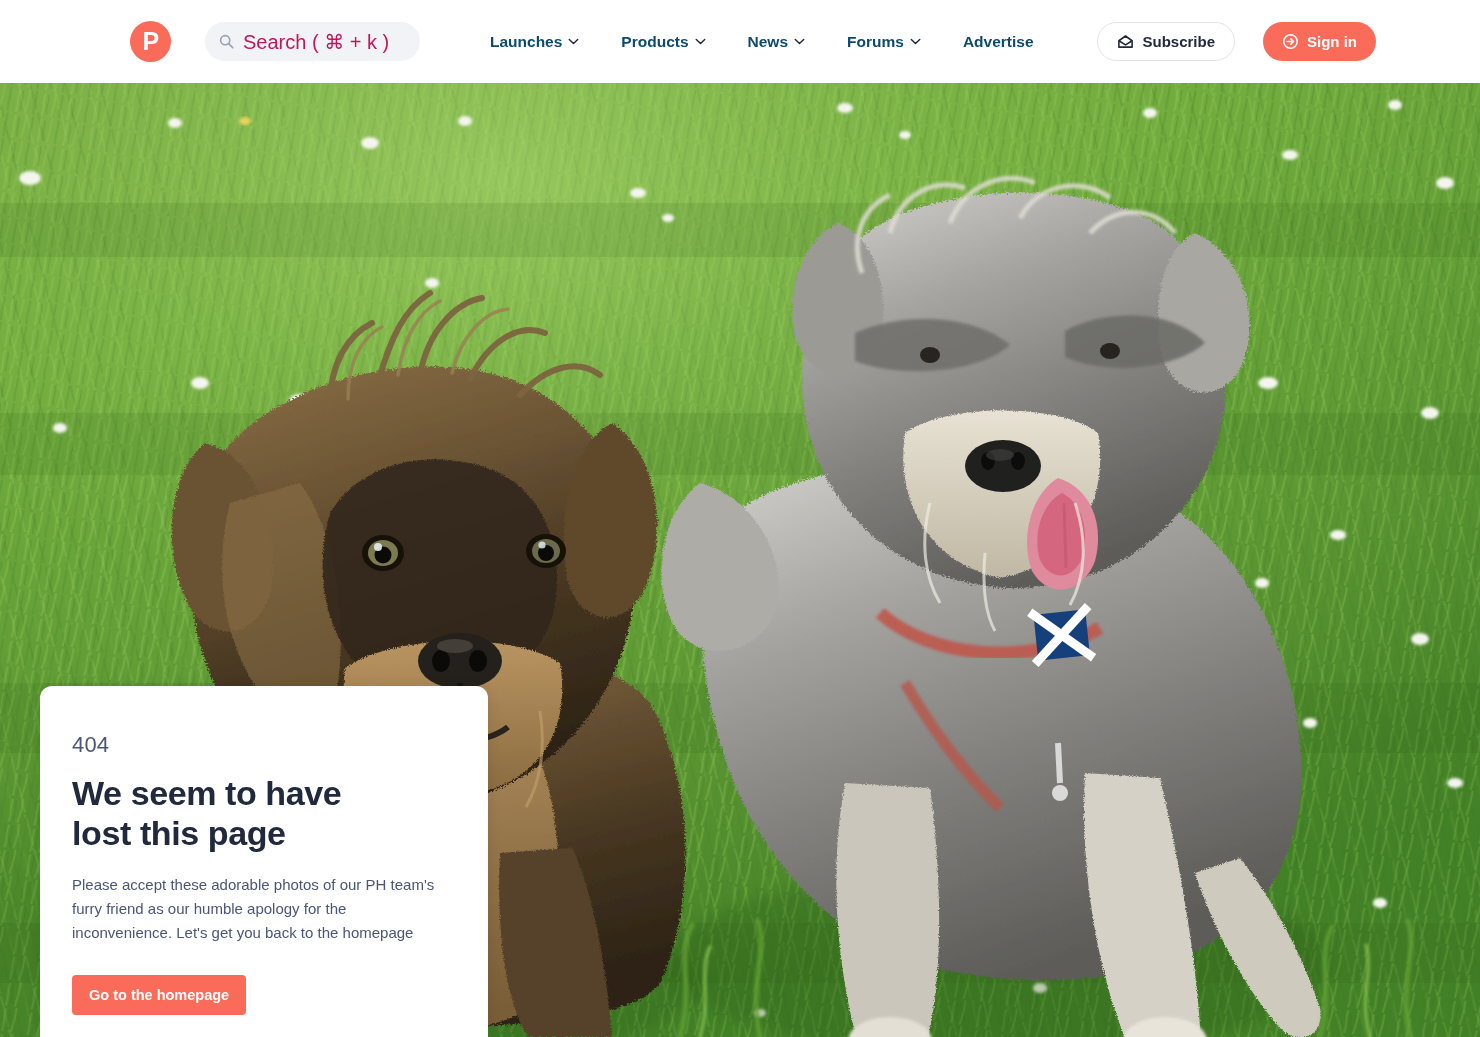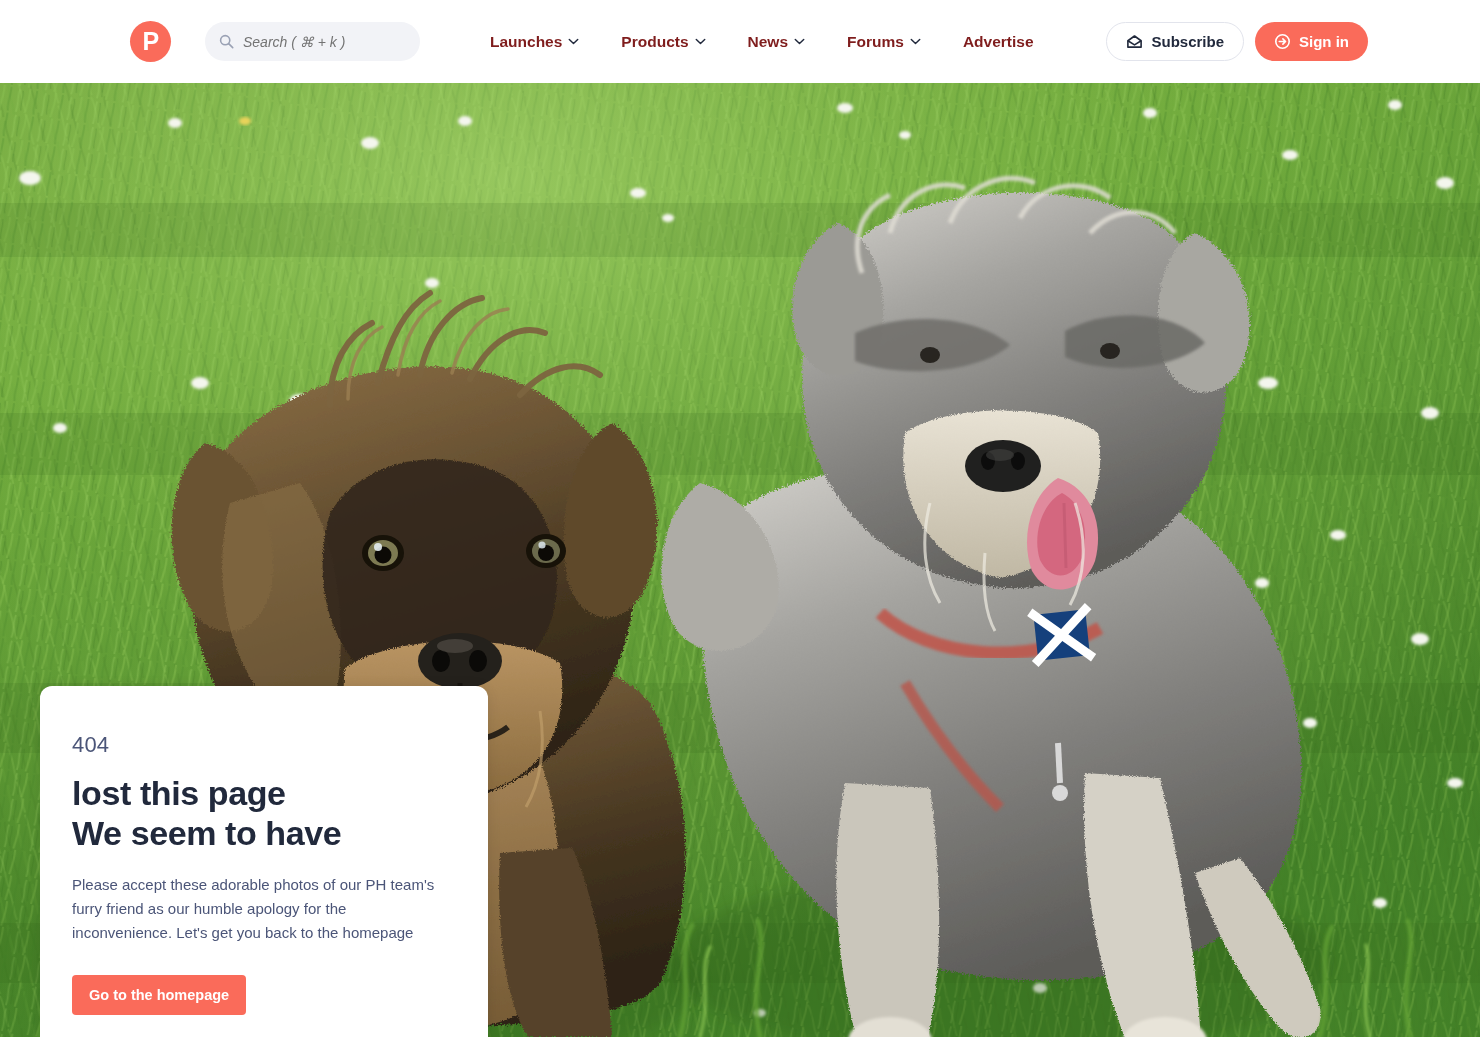--- a/index.html
+++ b/index.html
@@ -30,41 +30,40 @@
   .search-box {
     position: absolute; left: 205px; top: 22px;
     width: 215px; height: 39px;
     background: #f2f3f7; border-radius: 20px;
     display: flex; align-items: center; gap: 9px;
     padding: 0 14px;
     cursor: text;
   }
   .search-icon { flex: 0 0 auto; width: 15px; height: 15px; display: block; }
   .search-placeholder {
-    color: #737373; font-size: 14px; white-space: nowrap;
+    color: #be185d; font-size: 20px; white-space: nowrap;
     font-family: "Liberation Sans", sans-serif;
-    font-style: italic;
   }
 
   .nav {
     position: absolute; left: 490px; top: 0; height: 83px;
     display: flex; align-items: center; gap: 0;
   }
   .nav-item {
     display: flex; align-items: center; gap: 6px;
     padding: 0 20px 0 0; margin-right: 22px;
-    color: #7f1d1d; font-size: 15.5px; font-weight: 700;
+    color: #0c4a6e; font-size: 15.5px; font-weight: 700;
     cursor: pointer; white-space: nowrap; position: relative;
   }
   .nav-item:last-child { margin-right: 12px; padding-right: 0; }
   .chev { width: 11px; height: 7px; display: block; }
 
   .header-actions {
-    position: absolute; right: 112px; top: 22px;
-    display: flex; align-items: center; gap: 11px;
+    position: absolute; right: 104px; top: 22px;
+    display: flex; align-items: center; gap: 28px;
   }
   .btn-subscribe {
     display: flex; align-items: center; gap: 8px;
     height: 39px; padding: 0 19px;
     background: #ffffff; border: 1px solid #e2e4ec; border-radius: 20px;
     color: #21293c; font-size: 15px; font-weight: 700;
     cursor: pointer; white-space: nowrap;
     font-family: "Liberation Sans", sans-serif;
   }
   .btn-signin {
@@ -464,18 +463,18 @@
         <path d="M5.6 9 L12 9 M9.4 6.2 L12.2 9 L9.4 11.8" fill="none" stroke="#ffffff" stroke-width="1.7" stroke-linecap="round" stroke-linejoin="round"></path>
       </svg>
       <span>Sign in</span>
     </button>
   </div>
 </div>
 
 <div class="card">
   <div class="card-404">404</div>
   <div class="card-title">
+    <div>We seem to have</div>
     <div>lost this page</div>
-    <div>We seem to have</div>
   </div>
   <div class="card-body">Please accept these adorable photos of our PH team's furry friend as our humble apology for the inconvenience. Let's get you back to the homepage</div>
   <button class="card-cta">Go to the homepage</button>
 </div>
 
 </body></html>

